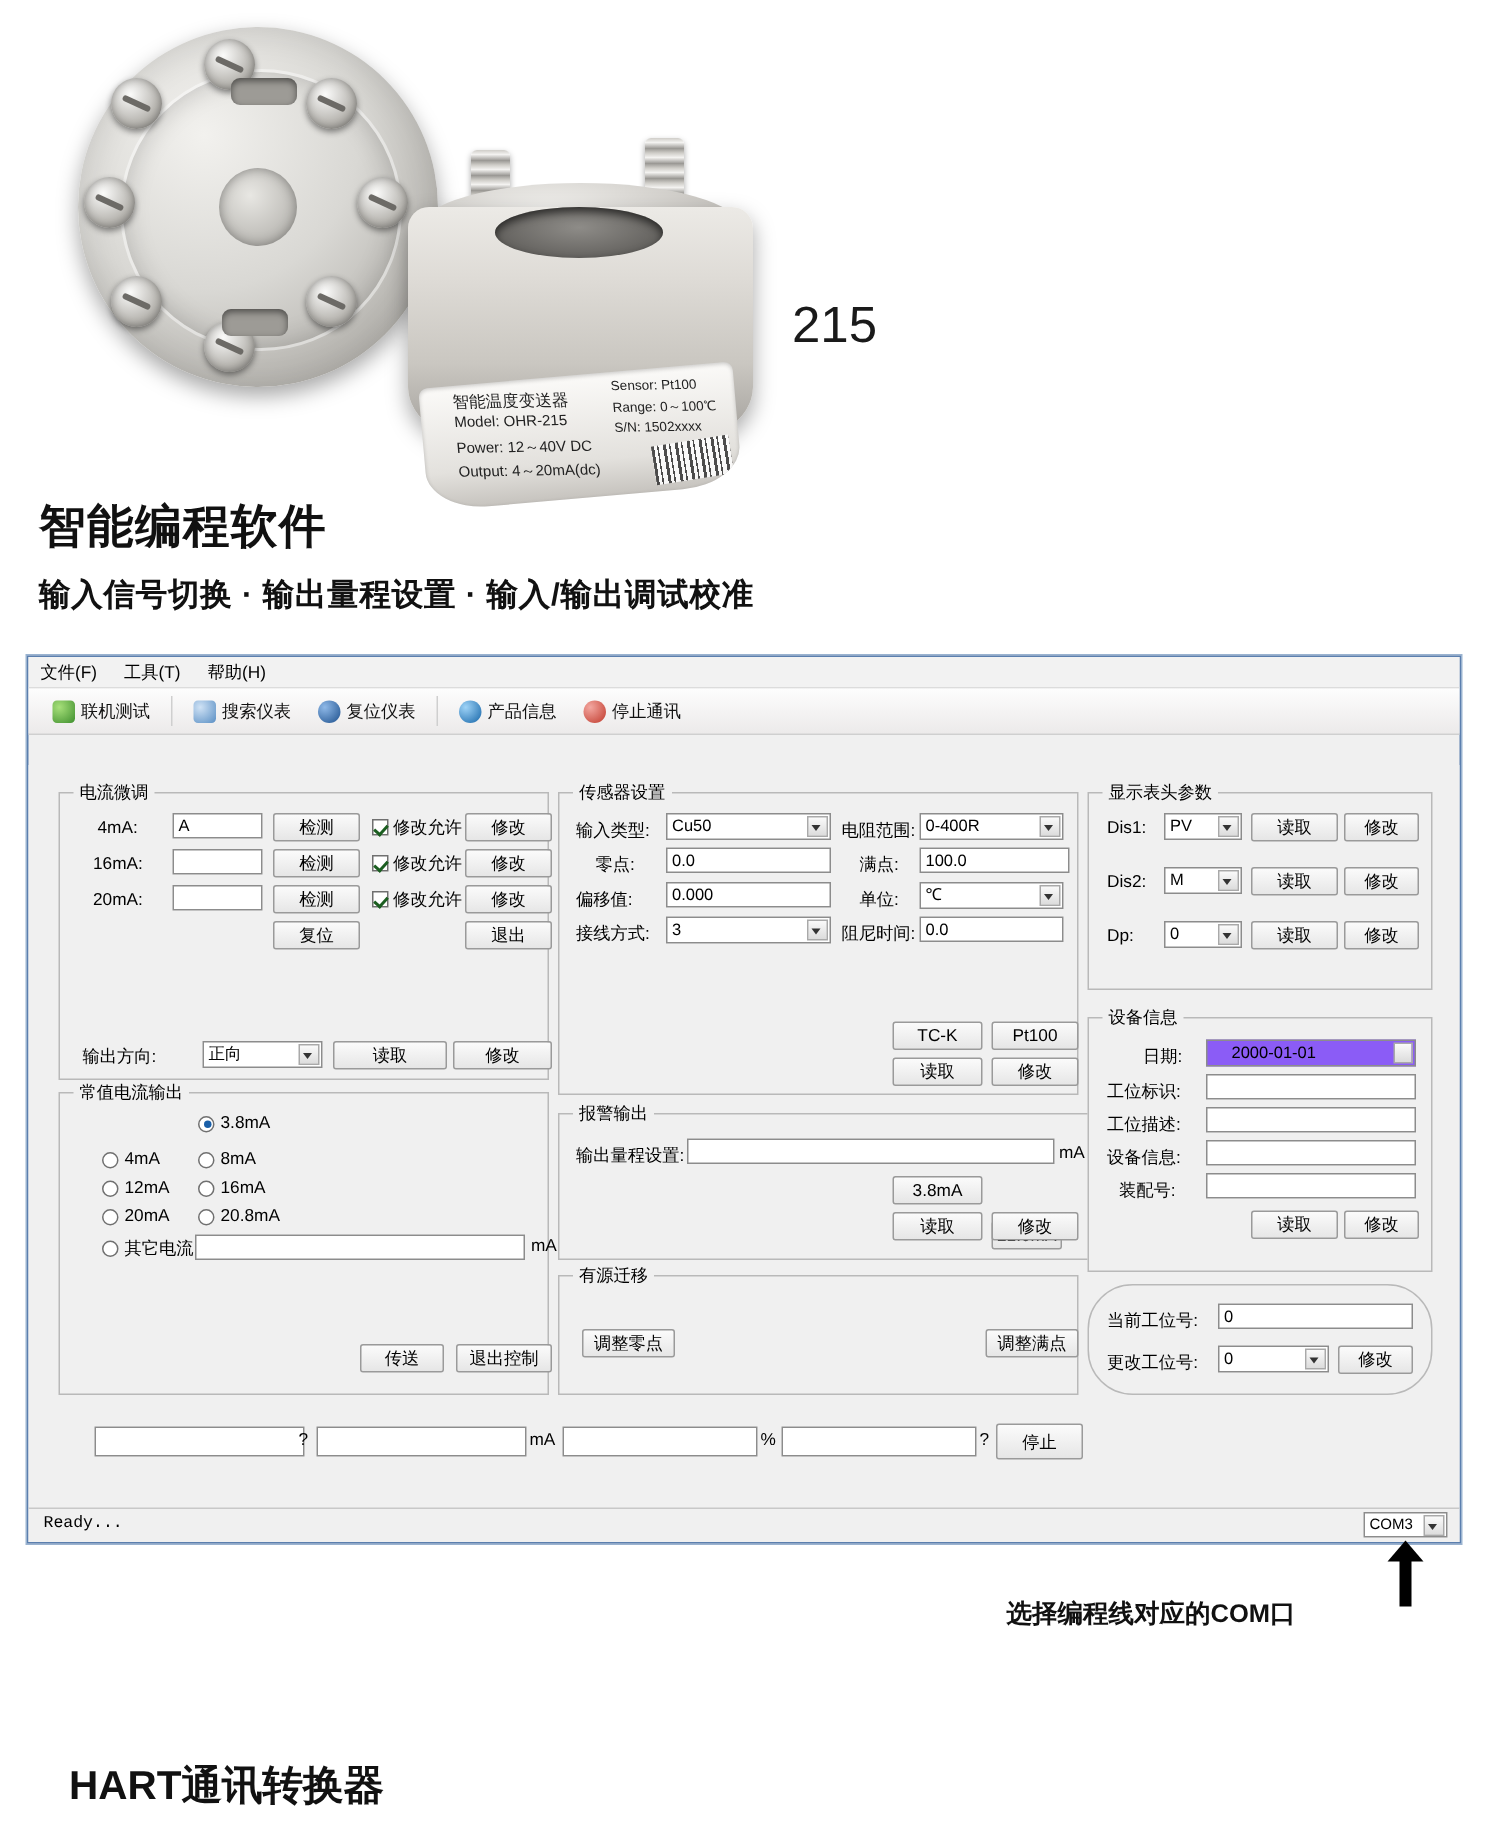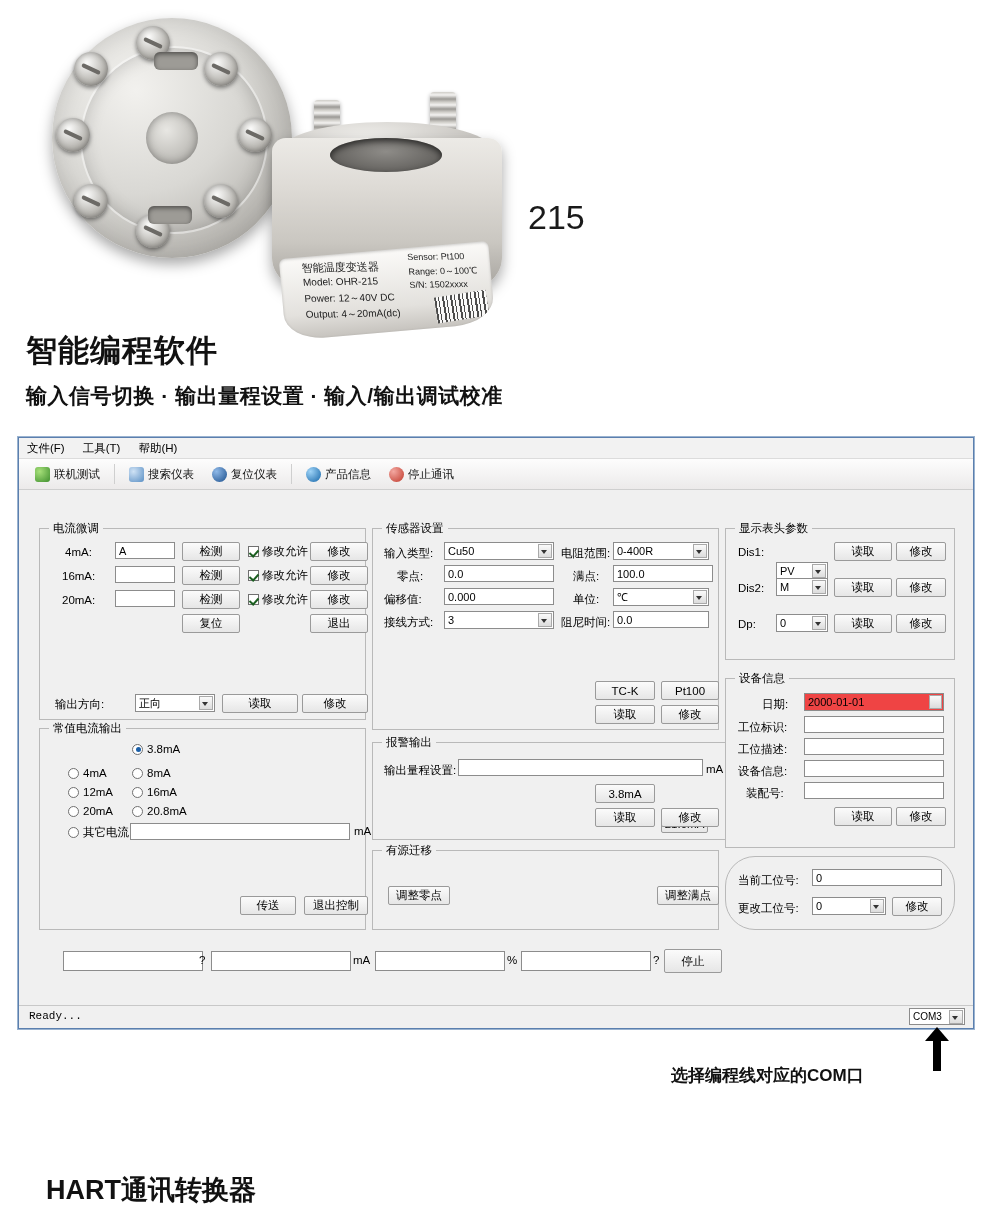--- a/index.html
+++ b/index.html
@@ -81,22 +81,22 @@
     padding:0 3px;box-sizing:border-box;line-height:16px;font-family:"Liberation Sans",sans-serif;}
   .btn{position:absolute;height:19px;border:1px solid #9a9a9a;border-radius:2px;
     background:linear-gradient(180deg,#fbfbfb,#e6e6e6);font-size:11.5px;color:#000;
     display:flex;align-items:center;justify-content:center;box-sizing:border-box;}
   .sel{position:absolute;height:18px;border:1px solid #8c8c8c;background:#fff;font-size:11px;color:#000;
     padding:0 16px 0 3px;box-sizing:border-box;line-height:16px;}
   .sel::after{content:"";position:absolute;right:1px;top:1px;width:14px;height:14px;
     background:linear-gradient(180deg,#fafafa,#dcdcdc);border:1px solid #a9a9a9;box-sizing:border-box;}
   .sel::before{content:"";position:absolute;right:6px;top:7px;width:0;height:0;
     border-left:3px solid transparent;border-right:3px solid transparent;border-top:4px solid #333;z-index:2;}
-  .spin{position:absolute;height:18px;border:1px solid #8c8c8c;background:#ef4444;font-size:11px;color:#000;
-    padding:0 16px 0 3px;box-sizing:border-box;line-height:16px;}
+  .spin{position:absolute;height:18px;border:1px solid #8c8c8c;background:#8b5cf6;font-size:11px;color:#000;
+    padding:0 16px 0 16px;box-sizing:border-box;line-height:16px;}
   .spin::after{content:"";position:absolute;right:1px;top:1px;width:13px;height:14px;
     background:linear-gradient(180deg,#fafafa,#dcdcdc);border:1px solid #a9a9a9;box-sizing:border-box;}
   .spin .up,.spin .dn{position:absolute;right:5px;width:0;height:0;border-left:3px solid transparent;border-right:3px solid transparent;}
   .spin .up{top:4px;border-bottom:3px solid #333;}
   .spin .dn{top:10px;border-top:3px solid #333;}
 
   .chk{position:absolute;font-size:11.5px;color:#000;display:flex;align-items:center;gap:3px;}
   .chk .box{width:11px;height:11px;border:1px solid #707070;background:#fff;position:relative;box-sizing:border-box;}
   .chk .box.on::after{content:"";position:absolute;left:2px;top:1px;width:4px;height:7px;border:solid #1b5e20;border-width:0 2px 2px 0;transform:rotate(42deg);}
   .rad{position:absolute;font-size:11.5px;color:#000;display:flex;align-items:center;gap:4px;}
@@ -315,21 +315,21 @@
 
     <div class="grp" style="left:353px;top:340px;width:345px;height:78px;">
       <div class="cap">有源迁移</div>
       <div class="btn" style="left:15px;top:35px;width:62px;">调整零点</div>
       <div class="btn" style="left:284px;top:35px;width:62px;">调整满点</div>
     </div>
 
     <div class="grp" style="left:706px;top:18px;width:228px;height:130px;">
       <div class="cap">显示表头参数</div>
       <div class="lbl" style="left:12px;top:17px;">Dis1:</div>
-      <div class="sel" style="left:50px;top:13px;width:52px;margin-top:20px;"><span>PV</span></div>
+      <div class="sel" style="left:50px;top:13px;width:52px;"><span>PV</span></div>
       <div class="btn" style="left:108px;top:13px;width:58px;">读取</div>
       <div class="btn" style="left:170px;top:13px;width:50px;">修改</div>
 
       <div class="lbl" style="left:12px;top:53px;">Dis2:</div>
       <div class="sel" style="left:50px;top:49px;width:52px;"><span>M</span></div>
       <div class="btn" style="left:108px;top:49px;width:58px;">读取</div>
       <div class="btn" style="left:170px;top:49px;width:50px;">修改</div>
 
       <div class="lbl" style="left:12px;top:89px;">Dp:</div>
       <div class="sel" style="left:50px;top:85px;width:52px;"><span>0</span></div>

